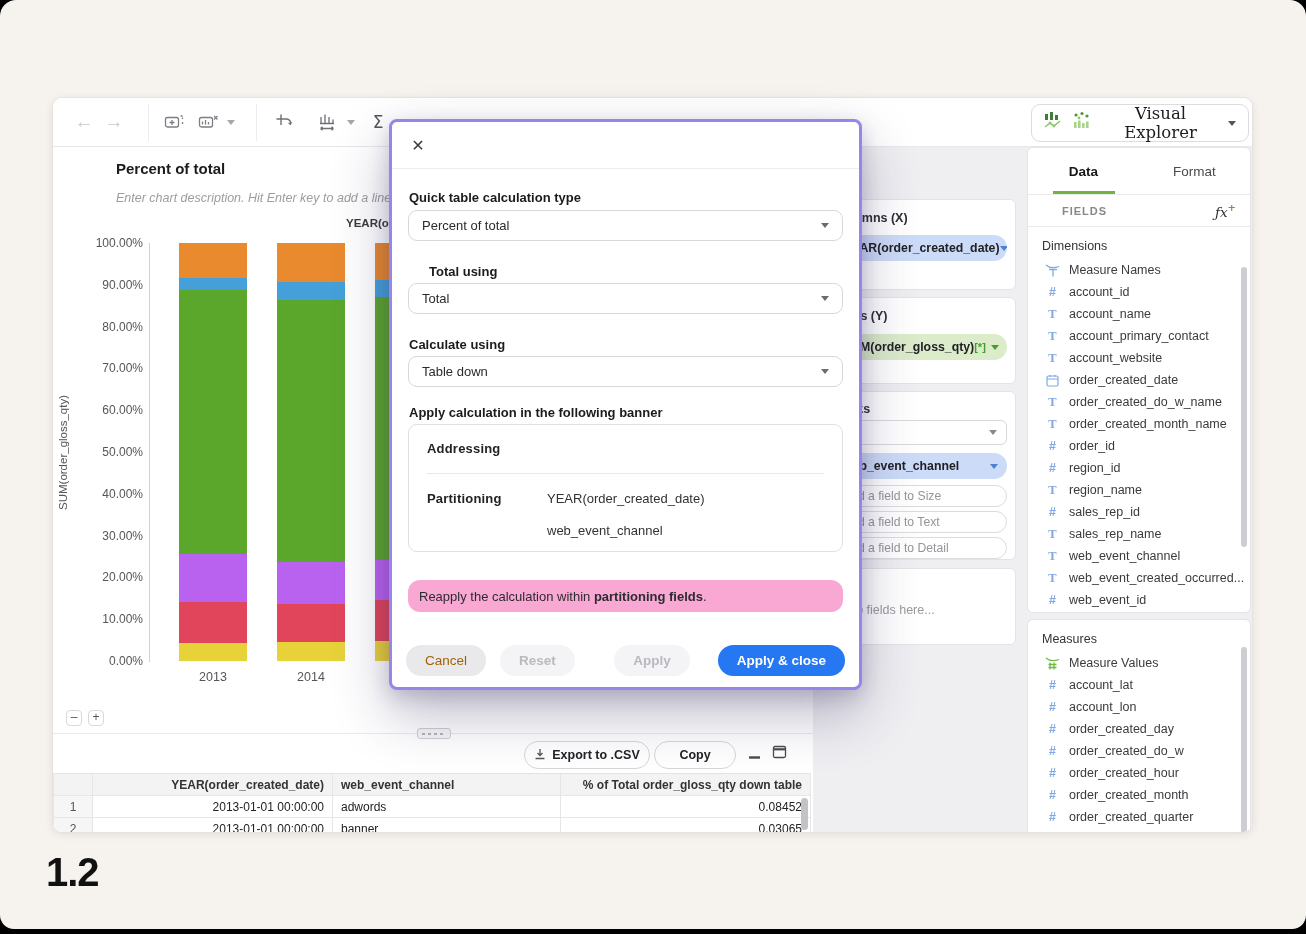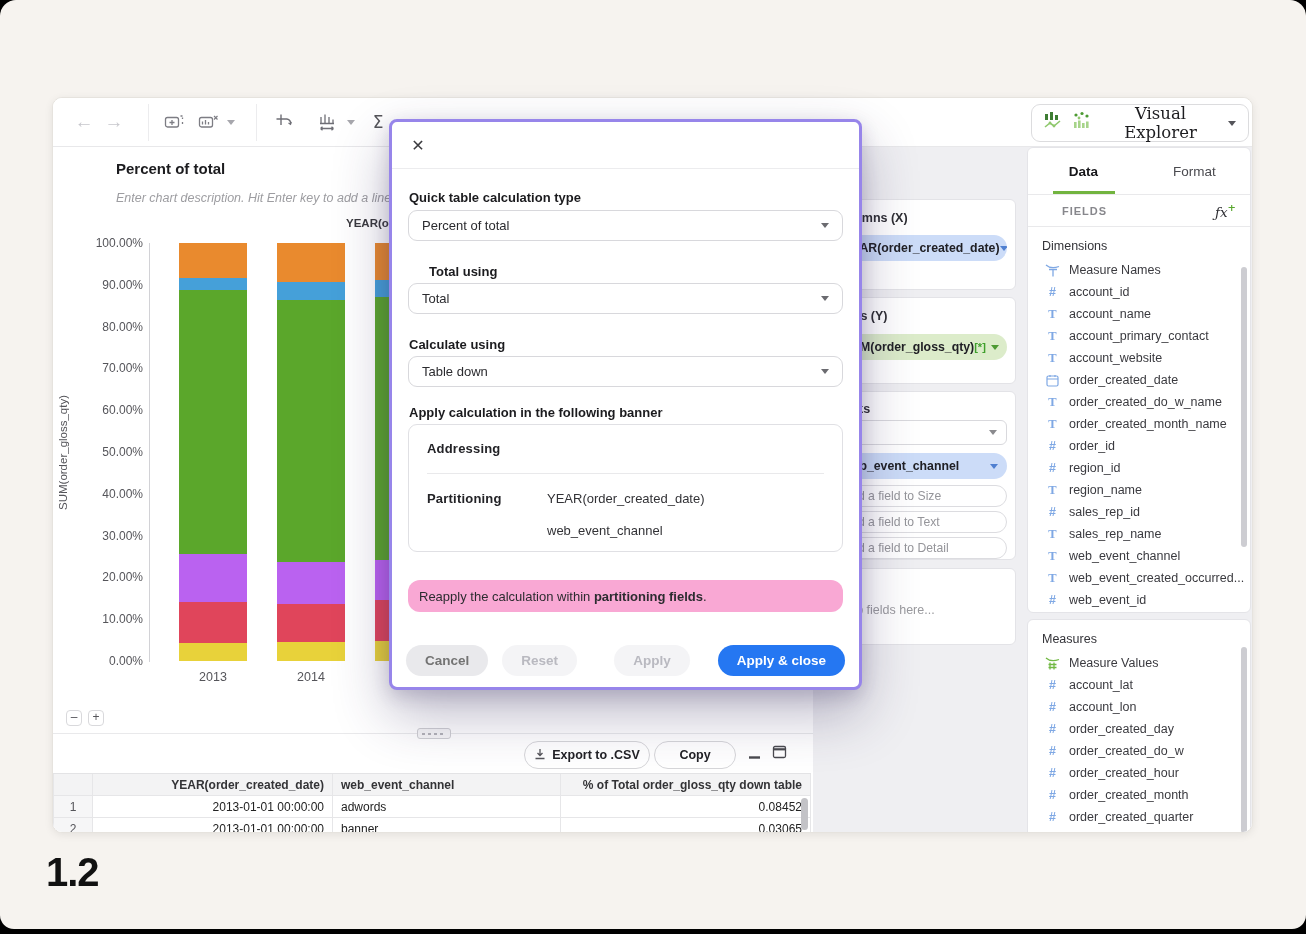--- a/index.html
+++ b/index.html
@@ -104,21 +104,21 @@
               display:flex; align-items:center; padding:0 13px; font-size:13px; color:#2b2b2f; }
   .m-select .caret { margin-left:auto; border-top-color:#6b6b70; }
   .order-box { position:absolute; left:16px; top:302px; width:435px; height:128px; border:1px solid #e0e0e4; border-radius:9px; }
   .ob-label { position:absolute; left:18px; font-size:13px; font-weight:700; color:#232327; letter-spacing:.2px; }
   .ob-divider { position:absolute; left:18px; right:18px; top:48px; height:1px; background:#e9e9eb; }
   .ob-value { position:absolute; left:138px; font-size:13px; color:#323236; }
   .note-box { position:absolute; left:16px; top:442px; width:435px; height:32px; background:#f9a8d4; border-radius:12px;
               display:flex; align-items:center; padding:0 11px; font-size:13px; color:#2c2c30;margin-top:16px; }
   .modal-footer { position:absolute; left:0; right:0; top:511px; height:54px; display:flex; align-items:center; gap:14px; padding:0 14px; }
   .m-btn { height:31px; border-radius:16px; display:flex; align-items:center; justify-content:center; padding:0 19px; font-size:13.5px; }
-  .btn-cancel { background:#e9e9ec; color:#737373; font-weight:700; }
+  .btn-cancel { background:#e9e9ec; color:#a16207; font-weight:400; }
   .btn-muted { background:#f4f4f6; color:#b9b9c0; font-weight:600; }
   .btn-primary { background:#2577f2; color:#fff; font-weight:700; margin-left:14px; }
   .spacer { flex:1; }
 </style>
 </head>
 <body>
 
 <div class="page">
   <div class="page-inner">
 

